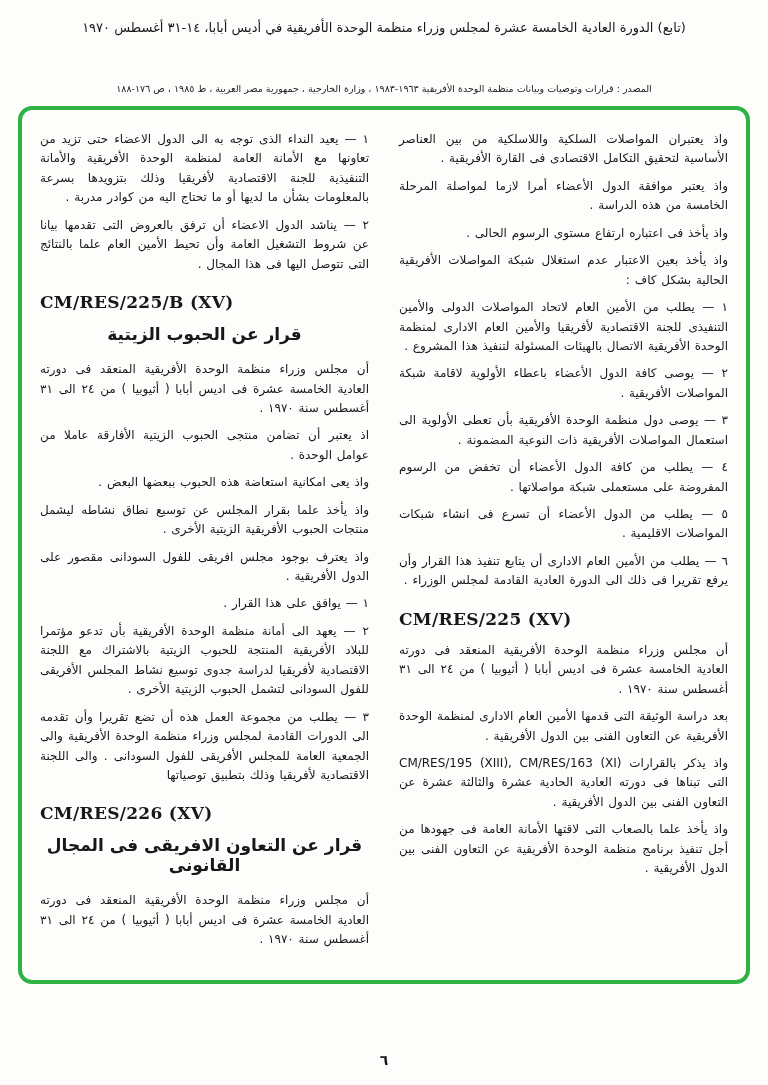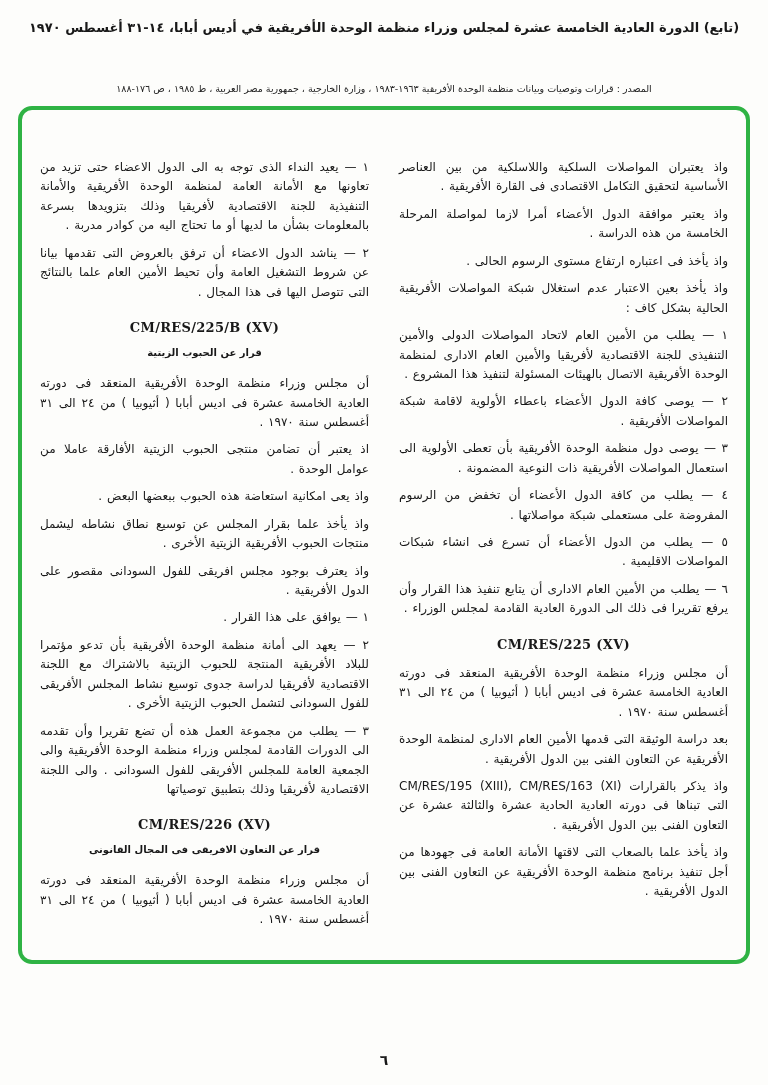--- a/index.html
+++ b/index.html
@@ -15,21 +15,21 @@
     margin: 0 auto;
     background: #fdfdfb;
     display: flex;
     flex-direction: column;
     padding: 20px 18px 10px 18px;
   }
   
   .doc-header { text-align: center; direction: rtl; }
   .doc-header .line1 {
     font-size: 13px;
-    font-weight: 700;
+    font-weight: 400;
     letter-spacing: 0.2px;
     margin-bottom: 24px;
   }
   .doc-header .line2 {
     font-size: 9.5px;
     font-weight: 400;
     color: #222;
     margin-bottom: 12px;
     margin-top: 48px;
   }
@@ -38,44 +38,44 @@
     border: 4px solid #2fb344;
     border-radius: 14px;
     padding: 20px 18px 22px 18px;
     background: #fdfdfb;
   }
   .columns {
     direction: rtl;           
     display: flex;
     gap: 30px;
   }
-  .col { flex: 1 1 0; min-width: 0; margin-top: 28px; }
+  .col { flex: 1 1 0; min-width: 0; }
   
   .para {
     direction: rtl;
     text-align: justify;
     text-justify: inter-word;
     font-size: 12px;
     line-height: 1.62;
     margin-bottom: 8px;
     word-spacing: 1px;
   }
   .ref {
     direction: ltr;
-    text-align: center;
+    text-align: left;
     font-family: "DejaVu Serif", serif;
     font-weight: 700;
-    font-size: 13px;
+    font-size: 17px;
     letter-spacing: 0.3px;
     margin: 18px 0 12px 0;
   }
   .title {
     direction: rtl;
     text-align: center;
-    font-size: 10px;
+    font-size: 17px;
     font-weight: 700;
     margin: 6px 0 16px 0;
   }
   
   .doc-footer {
     margin-top: auto;
     text-align: center;
     padding-top: 12px;
     padding-bottom: 6px;
   }

